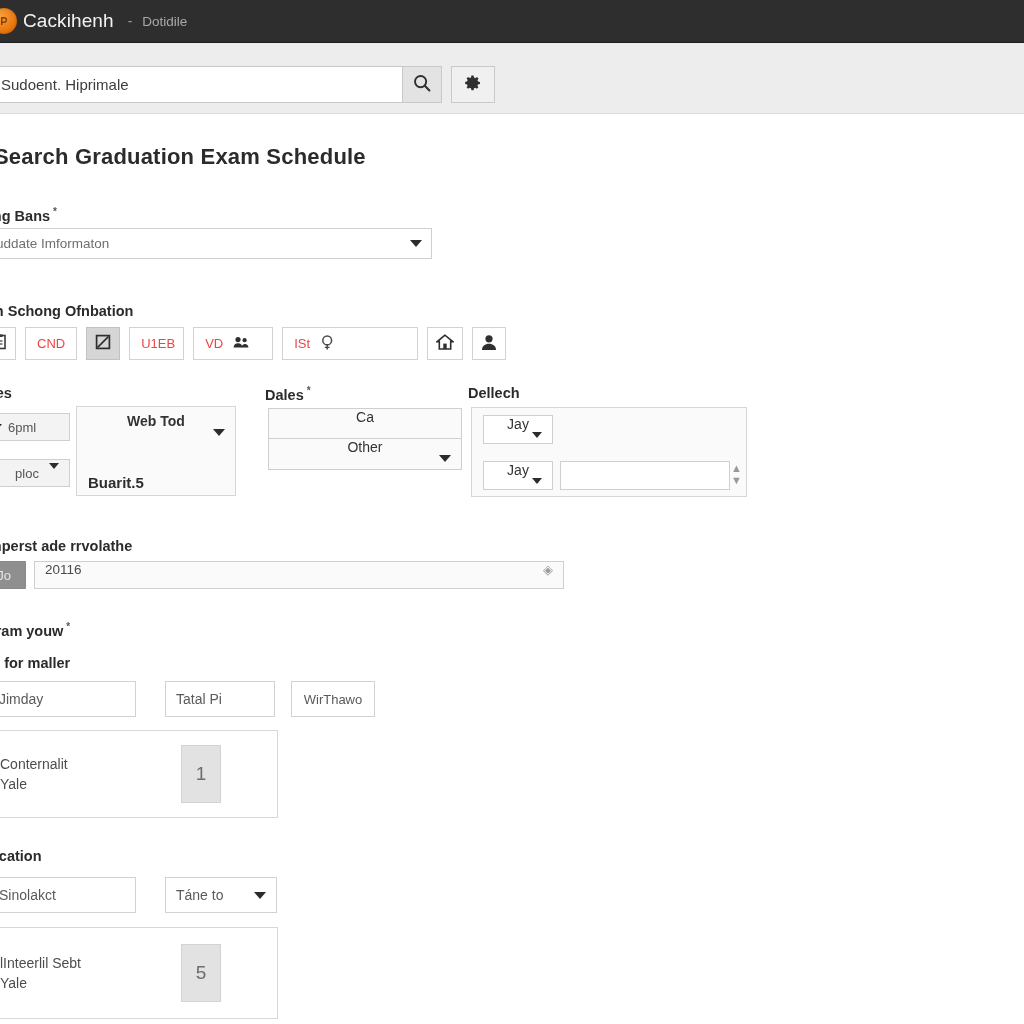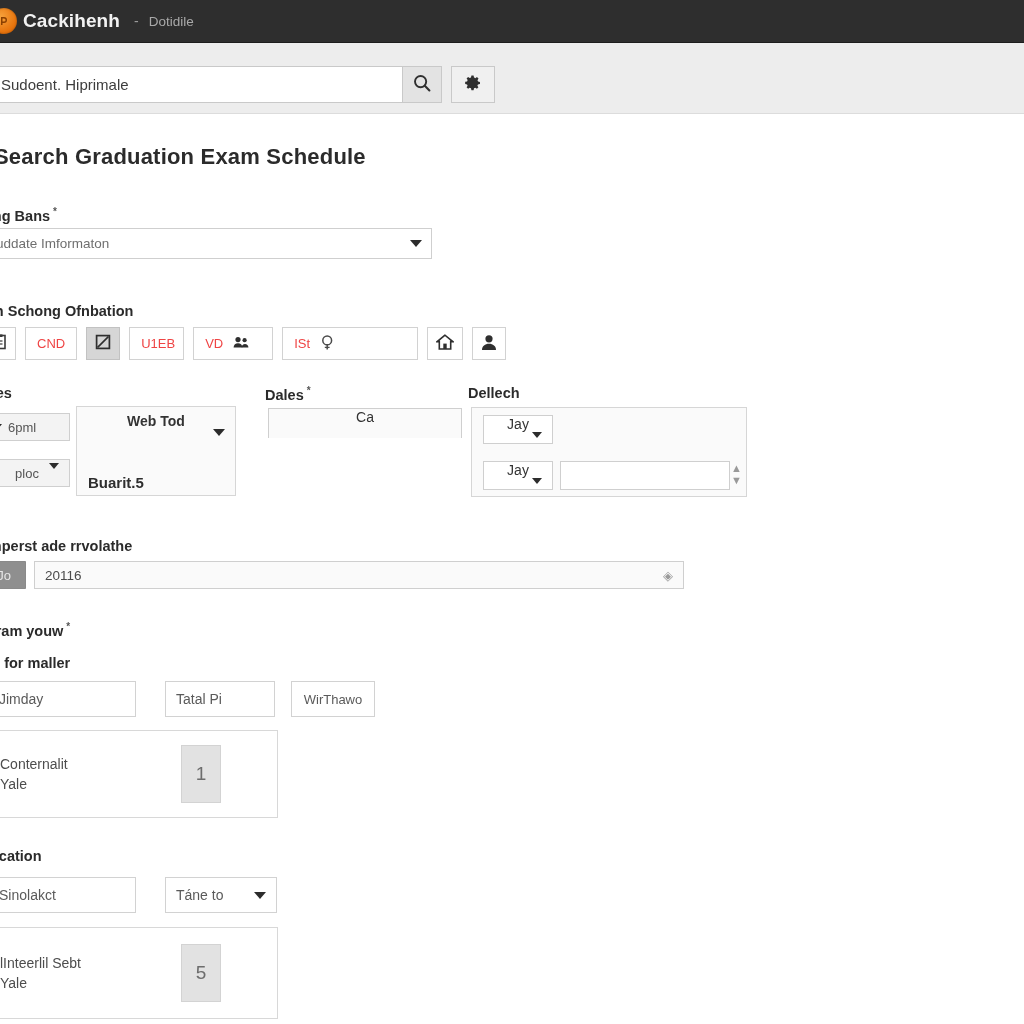--- a/index.html
+++ b/index.html
@@ -20,21 +20,21 @@
   }
   .logo{
     width:26px;height:26px;border-radius:50%;
     background:radial-gradient(circle at 38% 34%,#f6a23c 0%,#e8760f 62%,#cf5f05 100%);
     margin-left:-9px;flex:none;
     display:flex;align-items:center;justify-content:center;
     color:#7a3a00;font-size:12px;font-weight:bold;
     box-shadow:inset 0 0 2px rgba(0,0,0,.35);
   }
   .app-title{
-    color:#f2f2f2;font-size:19px;font-weight:bold;margin-left:6px;letter-spacing:.1px;
+    color:#f2f2f2;font-size:19px;font-weight:normal;margin-left:6px;letter-spacing:.1px;
   }
   .title-sep{color:#9a9a9a;font-size:14px;margin:0 10px 0 14px;}
   .title-sub{color:#a9a9a9;font-size:13.5px;}
 
   
   .searchbar{
     position:absolute;left:0;top:43px;width:1024px;height:70px;
     background:#ededed;border-bottom:1px solid #dcdcdc;
   }
   .search-wrap{
@@ -110,24 +110,24 @@
   }
 
   .num-label{position:absolute;left:-16px;top:425px;}
   .num-row{position:absolute;left:-18px;top:448px;display:flex;align-items:stretch;}
   .num-prefix{
     width:44px;height:28px;box-sizing:border-box;background:#8f8f8f;color:#e8e8e8;
     border:1px solid #8a8a8a;display:flex;align-items:center;justify-content:center;
     font-size:13px;border-radius:3px 0 0 3px;
   }
   .num-input{
-    width:650px;height:28px;box-sizing:border-box;margin-left:8px;
+    width:530px;height:28px;box-sizing:border-box;margin-left:8px;
     border:1px solid #cfcfcf;background:#fafafa;padding:0 10px;
     font-family:inherit;font-size:13.5px;color:#4b4b4b;outline:none;
-    display:flex;align-items:center;
+    display:flex;
   }
   .num-spin{margin-left:auto;color:#9a9a9a;font-size:13px;}
 
   .lbl-sram{position:absolute;left:-14px;top:508px;}
   .lbl-idle{position:absolute;left:-16px;top:542px;}
 
   .row-in{position:absolute;display:flex;align-items:stretch;gap:0;}
   .inp{
     box-sizing:border-box;background:#fff;border:1px solid #d2d2d2;
     display:flex;align-items:center;padding:0 10px;font-size:14px;color:#5a5a5a;
@@ -288,20 +288,24 @@
         <span style="font-weight:bold;">Web Tod</span>
         <span class="caret"></span>
       </div>
       <div style="position:absolute;left:11px;top:67px;font-size:15px;font-weight:bold;color:#2e2e2e;">Buarit.5</div>
     </div>
 
     <div style="position:absolute;left:268px;top:295px;width:194px;">
       <div class="sel-plain" style="height:30px;background:#fafafa;border-bottom:none;">
         <span>Ca</span>
       </div>
+      <div class="sel-plain" style="height:32px;background:#fafafa;">
+        <span>Other</span>
+        <span class="caret"></span>
+      </div>
     </div>
 
     <div style="position:absolute;left:471px;top:294px;width:274px;height:88px;border:1px solid #d6d6d6;background:#fafafa;">
       <div class="sel-plain" style="position:absolute;left:11px;top:7px;width:70px;height:29px;background:#fff;">
         <span>Jay</span>
         <span class="caret caret-sm"></span>
       </div>
       <div class="sel-plain" style="position:absolute;left:11px;top:53px;width:70px;height:29px;background:#fff;">
         <span>Jay</span>
         <span class="caret caret-sm"></span>

